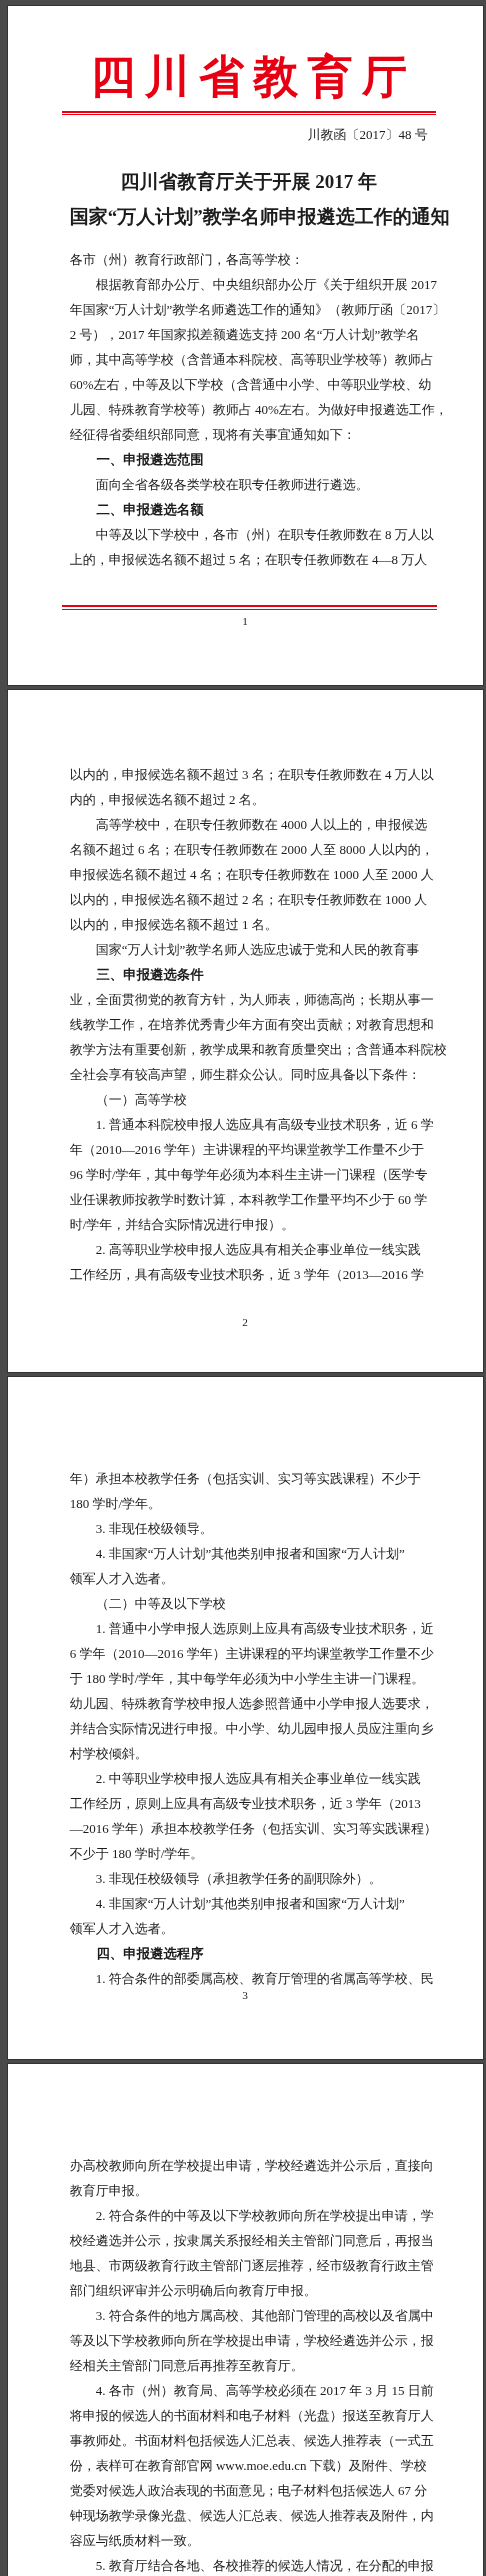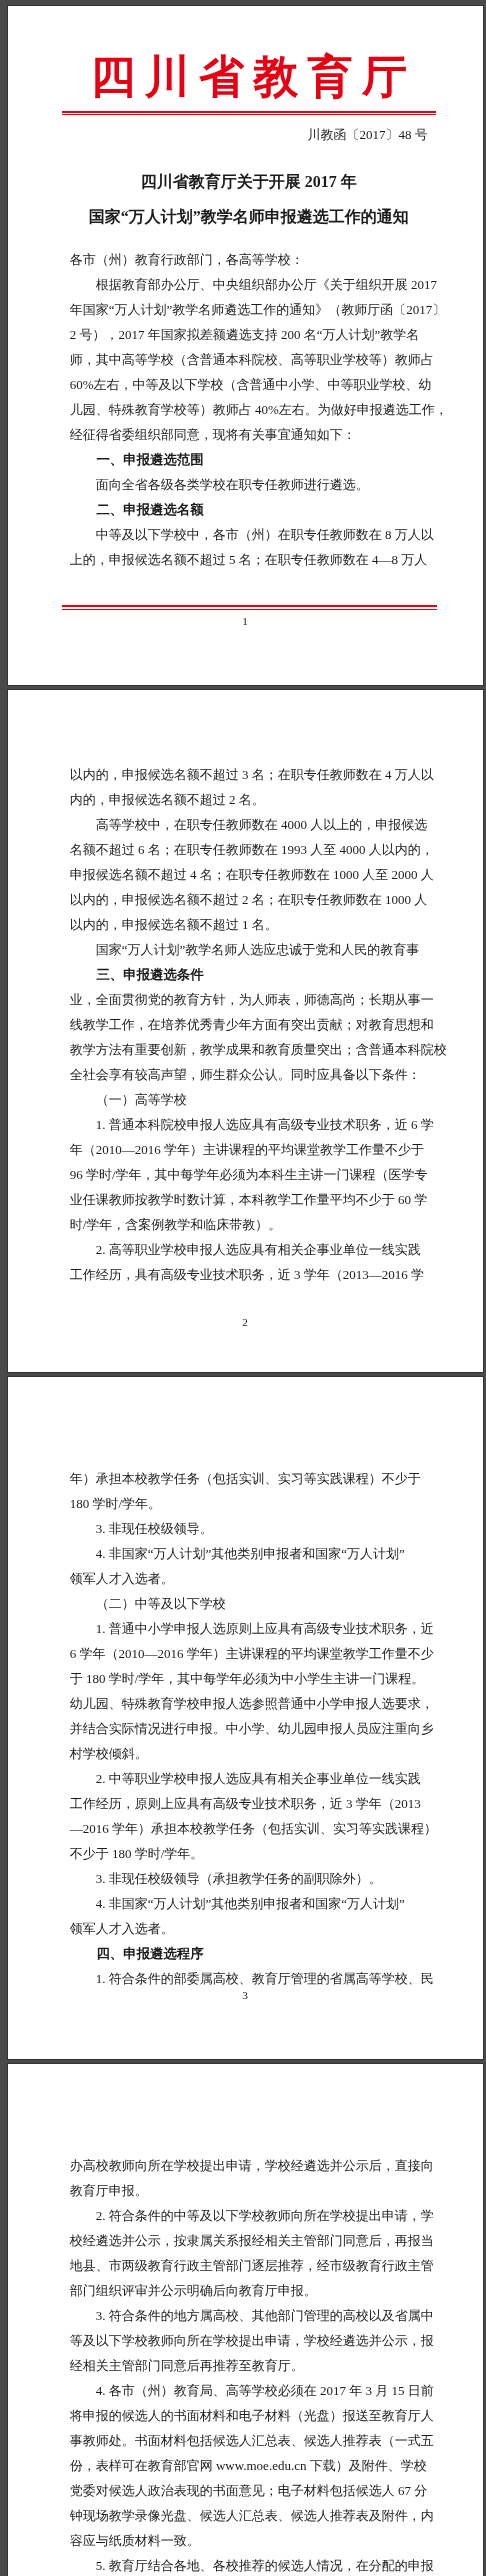--- a/index.html
+++ b/index.html
@@ -35,21 +35,21 @@
   }
   .doc-no{
     margin-top:10.8px;
     font-size:13px;line-height:17px;
     text-align:right;
     white-space:nowrap;
   }
   .title{
     margin-top:20.6px;
     text-align:center;font-weight:bold;
-    font-size:16px;line-height:35px;
+    font-size:19px;line-height:35px;
     white-space:nowrap;
   }
   .body-lines{margin-top:13.4px;}
   .page2 .body-lines{margin-top:0;padding-top:72px;}
   .page3 .body-lines{margin-top:0;padding-top:89px;}
   .page4 .body-lines{margin-top:0;padding-top:89px;}
   .line{
     font-size:13px;line-height:25px;
     white-space:pre;
   }
@@ -101,36 +101,36 @@
       </div>
     <div class="red-rule-footer"></div>
     <div class="page-num">1</div>
   </section>
 
   <section class="page page2">
     <div class="body-lines">
         <div class="line">以内的，申报候选名额不超过 3 名；在职专任教师数在 4 万人以</div>
         <div class="line">内的，申报候选名额不超过 2 名。</div>
         <div class="line">　　高等学校中，在职专任教师数在 4000 人以上的，申报候选</div>
-        <div class="line">名额不超过 6 名；在职专任教师数在 1993 人至 4000 人以内的，</div>
+        <div class="line">名额不超过 6 名；在职专任教师数在 2000 人至 8000 人以内的，</div>
         <div class="line">申报候选名额不超过 4 名；在职专任教师数在 1000 人至 2000 人</div>
         <div class="line">以内的，申报候选名额不超过 2 名；在职专任教师数在 1000 人</div>
         <div class="line">以内的，申报候选名额不超过 1 名。</div>
         <div class="line">　　国家“万人计划”教学名师人选应忠诚于党和人民的教育事</div>
         <div class="line hd">　　三、申报遴选条件</div>
         <div class="line">业，全面贯彻党的教育方针，为人师表，师德高尚；长期从事一</div>
         <div class="line">线教学工作，在培养优秀青少年方面有突出贡献；对教育思想和</div>
         <div class="line">教学方法有重要创新，教学成果和教育质量突出；含普通本科院校</div>
         <div class="line">全社会享有较高声望，师生群众公认。同时应具备以下条件：</div>
         <div class="line">　　（一）高等学校</div>
         <div class="line">　　1. 普通本科院校申报人选应具有高级专业技术职务，近 6 学</div>
         <div class="line">年（2010—2016 学年）主讲课程的平均课堂教学工作量不少于</div>
         <div class="line">96 学时/学年，其中每学年必须为本科生主讲一门课程（医学专</div>
         <div class="line">业任课教师按教学时数计算，本科教学工作量平均不少于 60 学</div>
-        <div class="line">时/学年，含案例教学和临床带教）。</div>
+        <div class="line">时/学年，并结合实际情况进行申报）。</div>
         <div class="line">　　2. 高等职业学校申报人选应具有相关企事业单位一线实践</div>
         <div class="line">工作经历，具有高级专业技术职务，近 3 学年（2013—2016 学</div>
       </div>
     <div class="page-num">2</div>
   </section>
 
   <section class="page page3">
     <div class="body-lines">
         <div class="line">年）承担本校教学任务（包括实训、实习等实践课程）不少于</div>
         <div class="line">180 学时/学年。</div>

